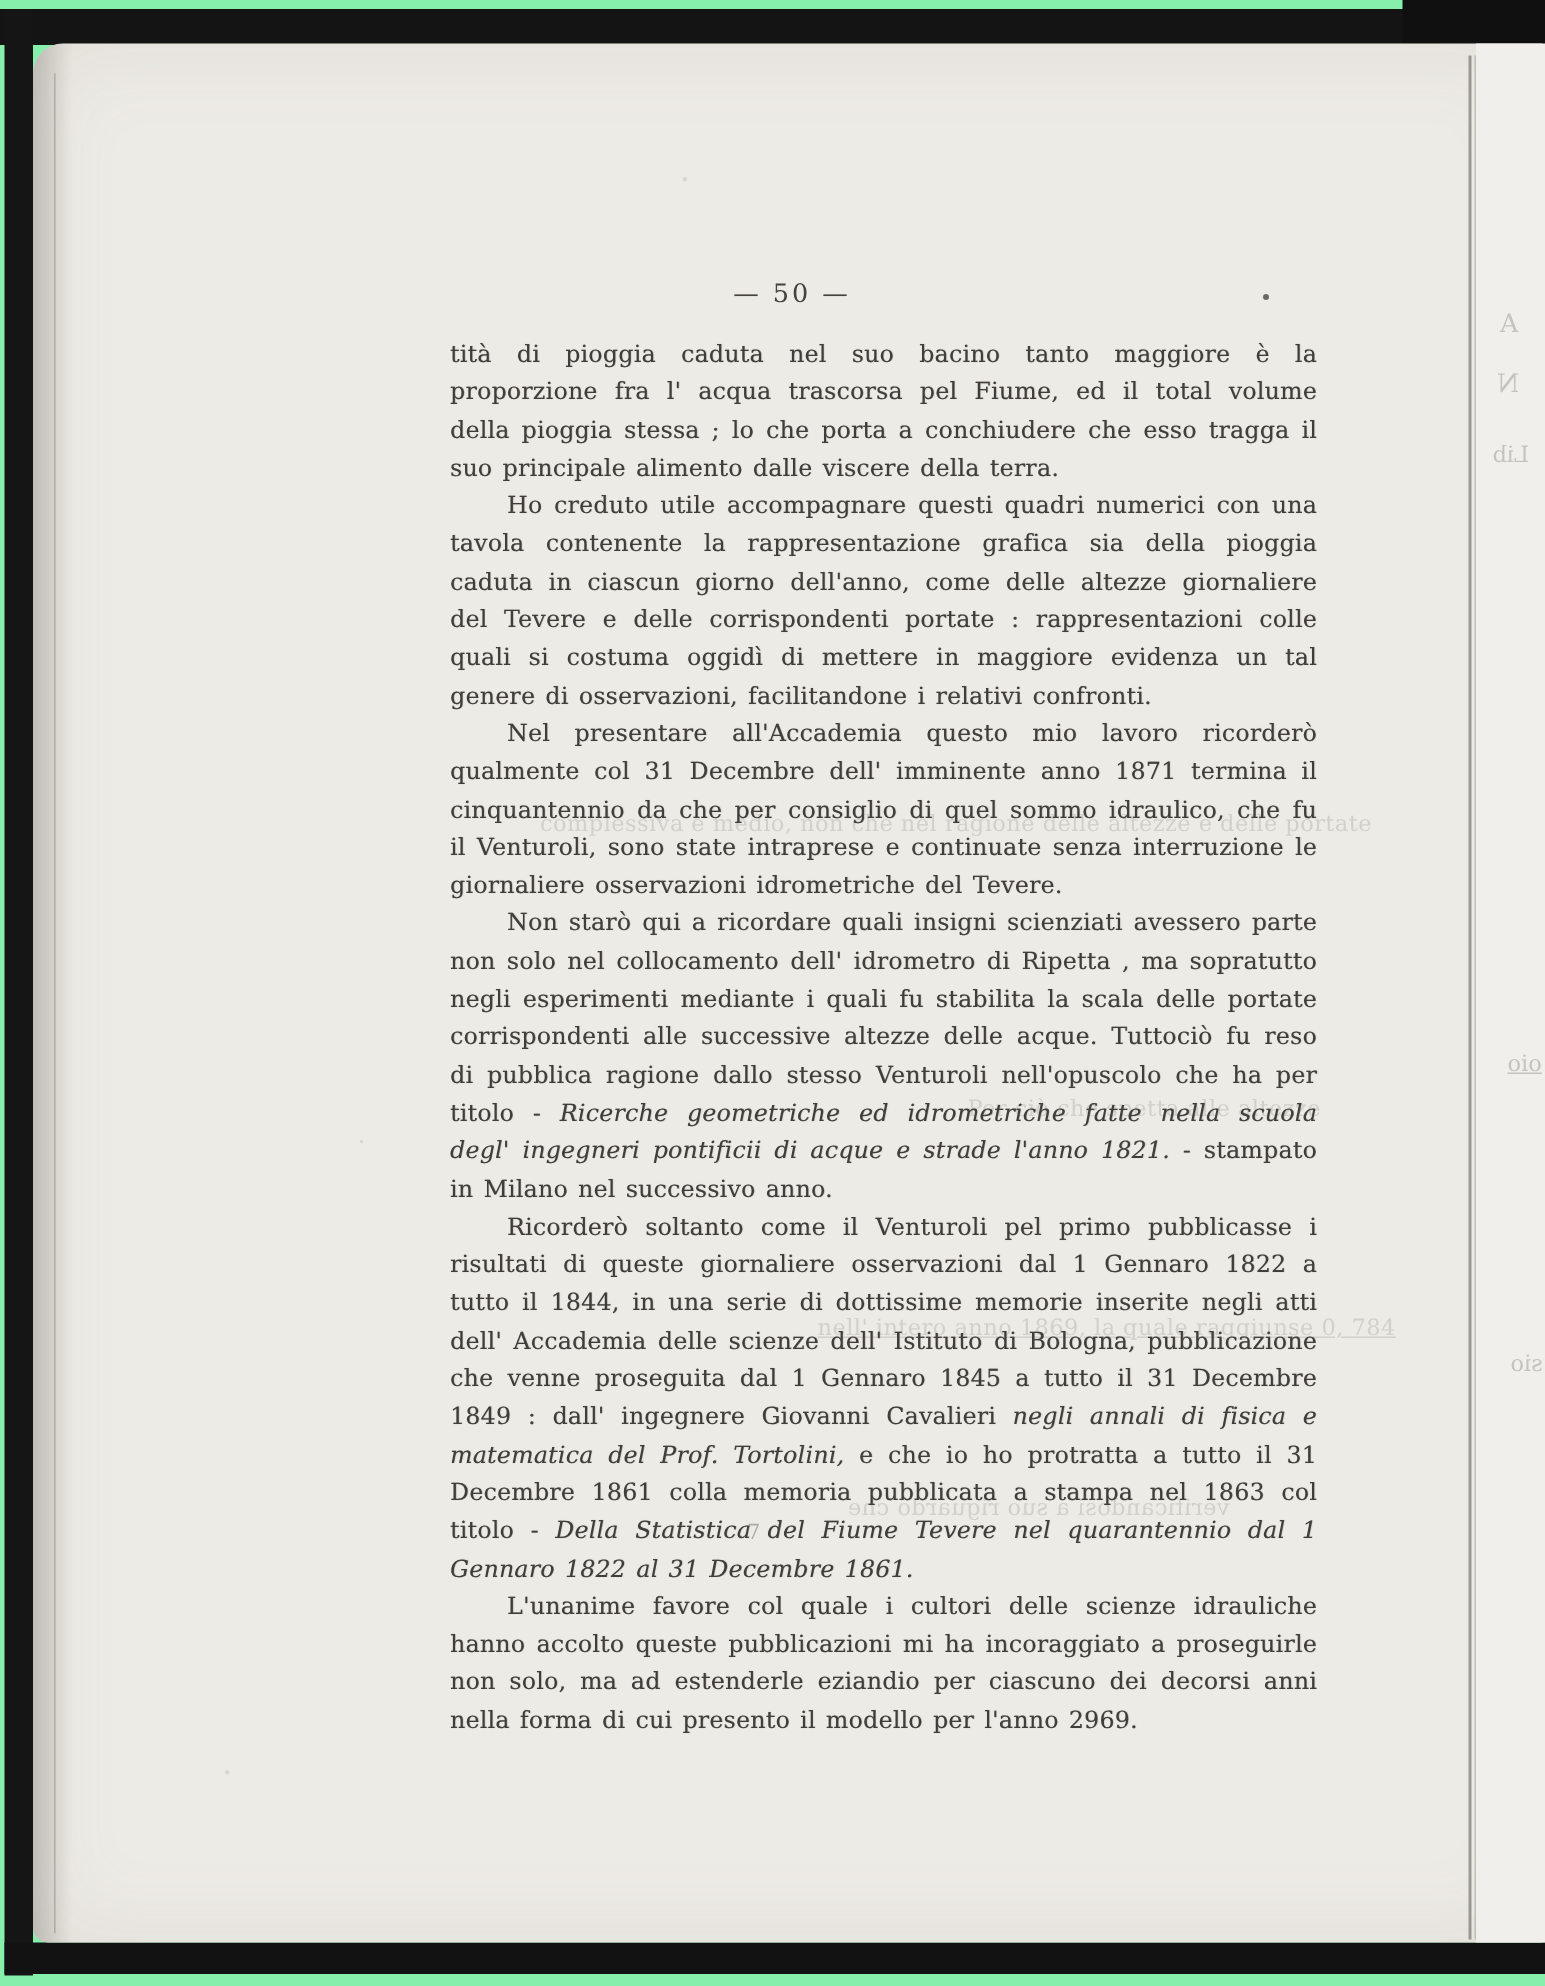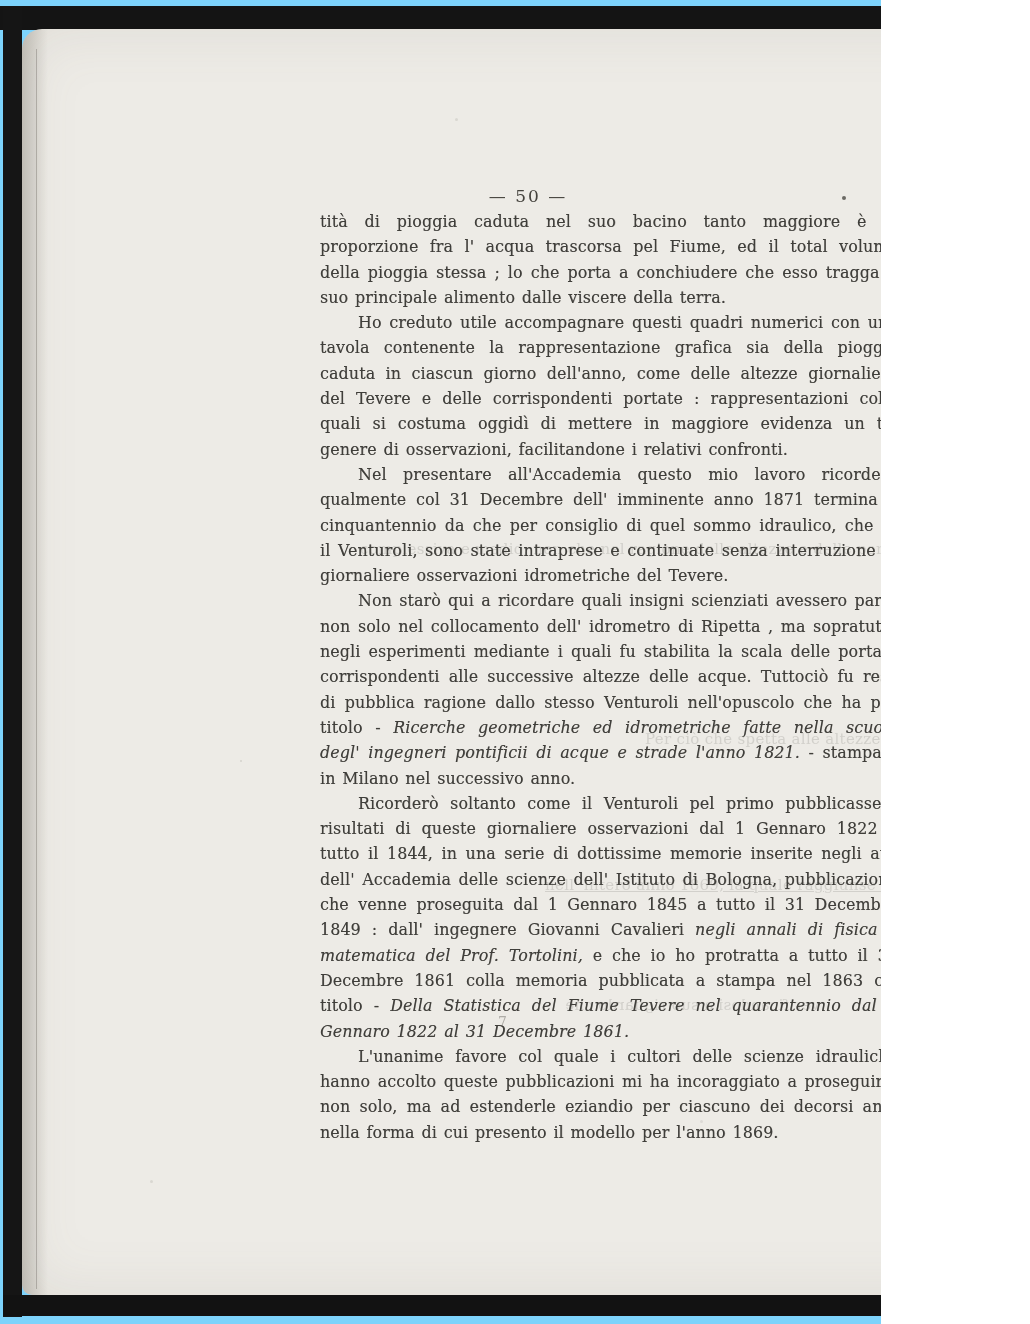--- a/index.html
+++ b/index.html
@@ -1,17 +1,17 @@
 <!DOCTYPE html>
 <html><head>
 <meta charset="utf-8">
 <style>
   html,body{margin:0;padding:0;background:#ffffff;}
-  #stage{position:relative;width:881px;height:1324px;overflow:hidden;
-         background:#7dd3fc;font-family:"DejaVu Serif","Liberation Serif",serif;}
+  #stage{position:relative;width:1030px;height:1324px;overflow:hidden;
+         background:#86efac;font-family:"DejaVu Serif","Liberation Serif",serif;}
 
   
   .band-top{position:absolute;left:0;top:6px;width:1030px;height:24px;background:#141414;}
   .band-top-right{position:absolute;left:935px;top:0;width:95px;height:40px;background:#101010;}
   .band-left{position:absolute;left:3px;top:6px;width:19px;height:1311px;background:#151515;}
   .band-bottom{position:absolute;left:3px;top:1295px;width:1027px;height:21px;background:#121212;}
 
   
   .paper{position:absolute;left:22px;top:29px;width:1008px;height:1266px;
          background:#edebe6;border-radius:20px 3px 3px 10px;
@@ -20,24 +20,24 @@
   .gutter-shade{position:absolute;left:0;top:0;width:26px;height:1266px;
          background:linear-gradient(90deg,rgba(120,115,105,0.35),rgba(120,115,105,0.0));
          border-radius:20px 0 0 10px;}
   .gutter-line{position:absolute;left:14px;top:20px;width:1px;height:1240px;background:rgba(100,95,88,0.35);}
   .edge-line-1{position:absolute;left:957px;top:8px;width:2px;height:1256px;background:rgba(90,88,80,0.55);}
   .edge-line-2{position:absolute;left:961px;top:8px;width:1px;height:1256px;background:rgba(120,118,110,0.35);}
 
   
   .pagenum{position:absolute;left:278px;top:186px;width:500px;text-align:center;
            font-size:17px;letter-spacing:2px;color:#44423d;}
-  .body-text{position:absolute;left:300px;top:209px;width:578px;
+  .body-text{position:absolute;left:300px;top:223px;width:578px;
              font-size:15.8px;line-height:25.3px;color:#3f3e3a;text-align:justify;
              letter-spacing:0.15px;word-spacing:1.6px;
-             text-shadow:0.3px 0.3px 0.5px rgba(55,52,48,0.45);margin-left:20px;}
+             text-shadow:0.3px 0.3px 0.5px rgba(55,52,48,0.45);}
   .body-text p{margin:0;text-indent:38px;}
   .body-text p.noindent{text-indent:0;}
   .body-text i{font-style:italic;}
 
   
   .ghost{position:absolute;color:rgba(80,78,70,0.17);font-size:15px;white-space:nowrap;
          filter:blur(0.5px);letter-spacing:0.3px;}
   .ghost.mirror{transform:scaleX(-1);}
 
   
@@ -72,21 +72,21 @@
   <div class="speck" style="left:700px;top:1120px;width:3px;height:3px;opacity:.10;"></div>
   <div class="speck" style="left:240px;top:760px;width:2px;height:2px;opacity:.14;"></div>
   <div class="speck" style="left:150px;top:1180px;width:3px;height:3px;opacity:.12;"></div>
 
   <div class="body-text">
     <p class="noindent"><span>tità di pioggia caduta nel suo bacino tanto maggiore è la proporzione fra l' acqua trascorsa pel Fiume, ed il total volume della pioggia stessa ; lo che porta a conchiudere che esso tragga il suo principale alimento dalle viscere della terra.</span></p>
     <p><span>Ho creduto utile accompagnare questi quadri numerici con una tavola contenente la rappresentazione grafica sia della pioggia caduta in ciascun giorno dell'anno, come delle altezze giornaliere del Tevere e delle corrispondenti portate : rappresentazioni colle quali si costuma oggidì di mettere in maggiore evidenza un tal genere di osservazioni, facilitandone i relativi confronti.</span></p>
     <p><span>Nel presentare all'Accademia questo mio lavoro ricorderò qualmente col 31 Decembre dell' imminente anno 1871 termina il cinquantennio da che per consiglio di quel sommo idraulico, che fu il Venturoli, sono state intraprese e continuate senza interruzione le giornaliere osservazioni idrometriche del Tevere.</span></p>
     <p><span>Non starò qui a ricordare quali insigni scienziati avessero parte non solo nel collocamento dell' idrometro di Ripetta , ma sopratutto negli esperimenti mediante i quali fu stabilita la scala delle portate corrispondenti alle successive altezze delle acque. Tuttociò fu reso di pubblica ragione dallo stesso Venturoli nell'opuscolo che ha per titolo - </span><i>Ricerche geometriche ed idrometriche fatte nella scuola degl' ingegneri pontificii di acque e strade l'anno 1821.</i><span> - stampato in Milano nel successivo anno.</span></p>
     <p><span>Ricorderò soltanto come il Venturoli pel primo pubblicasse i risultati di queste giornaliere osservazioni dal 1 Gennaro 1822 a tutto il 1844, in una serie di dottissime memorie inserite negli atti dell' Accademia delle scienze dell' Istituto di Bologna, pubblicazione che venne proseguita dal 1 Gennaro 1845 a tutto il 31 Decembre 1849 : dall' ingegnere Giovanni Cavalieri </span><i>negli annali di fisica e matematica del Prof. Tortolini,</i><span> e che io ho protratta a tutto il 31 Decembre 1861 colla memoria pubblicata a stampa nel 1863 col titolo - </span><i>Della Statistica del Fiume Tevere nel quarantennio dal 1 Gennaro 1822 al 31 Decembre 1861.</i></p>
-    <p><span>L'unanime favore col quale i cultori delle scienze idrauliche hanno accolto queste pubblicazioni mi ha incoraggiato a proseguirle non solo, ma ad estenderle eziandio per ciascuno dei decorsi anni nella forma di cui presento il modello per l'anno 1869.</span></p>
+    <p><span>L'unanime favore col quale i cultori delle scienze idrauliche hanno accolto queste pubblicazioni mi ha incoraggiato a proseguirle non solo, ma ad estenderle eziandio per ciascuno dei decorsi anni nella forma di cui presento il modello per l'anno 2969.</span></p>
   </div>
 
   <div class="ghost" style="left:360px;top:540px;">complessiva e medio, non che nel ragione delle altezze e delle portate</div>
   <div class="ghost" style="left:645px;top:706px;margin-top:24px;">Per ciò che spetta alle altezze</div>
   <div class="ghost" style="left:545px;top:876px;text-decoration:underline;">nell' intero anno 1869, la quale raggiunse 0, 784</div>
   <div class="ghost mirror" style="left:565px;top:996px;">verificandosi a suo riguardo che</div>
 
   <div class="margin-mark" style="left:1000px;top:206px;font-size:17px;">A</div>
   <div class="margin-mark mirror" style="left:998px;top:246px;font-size:17px;">N</div>
   <div class="margin-mark mirror" style="left:995px;top:294px;">Lib</div>

